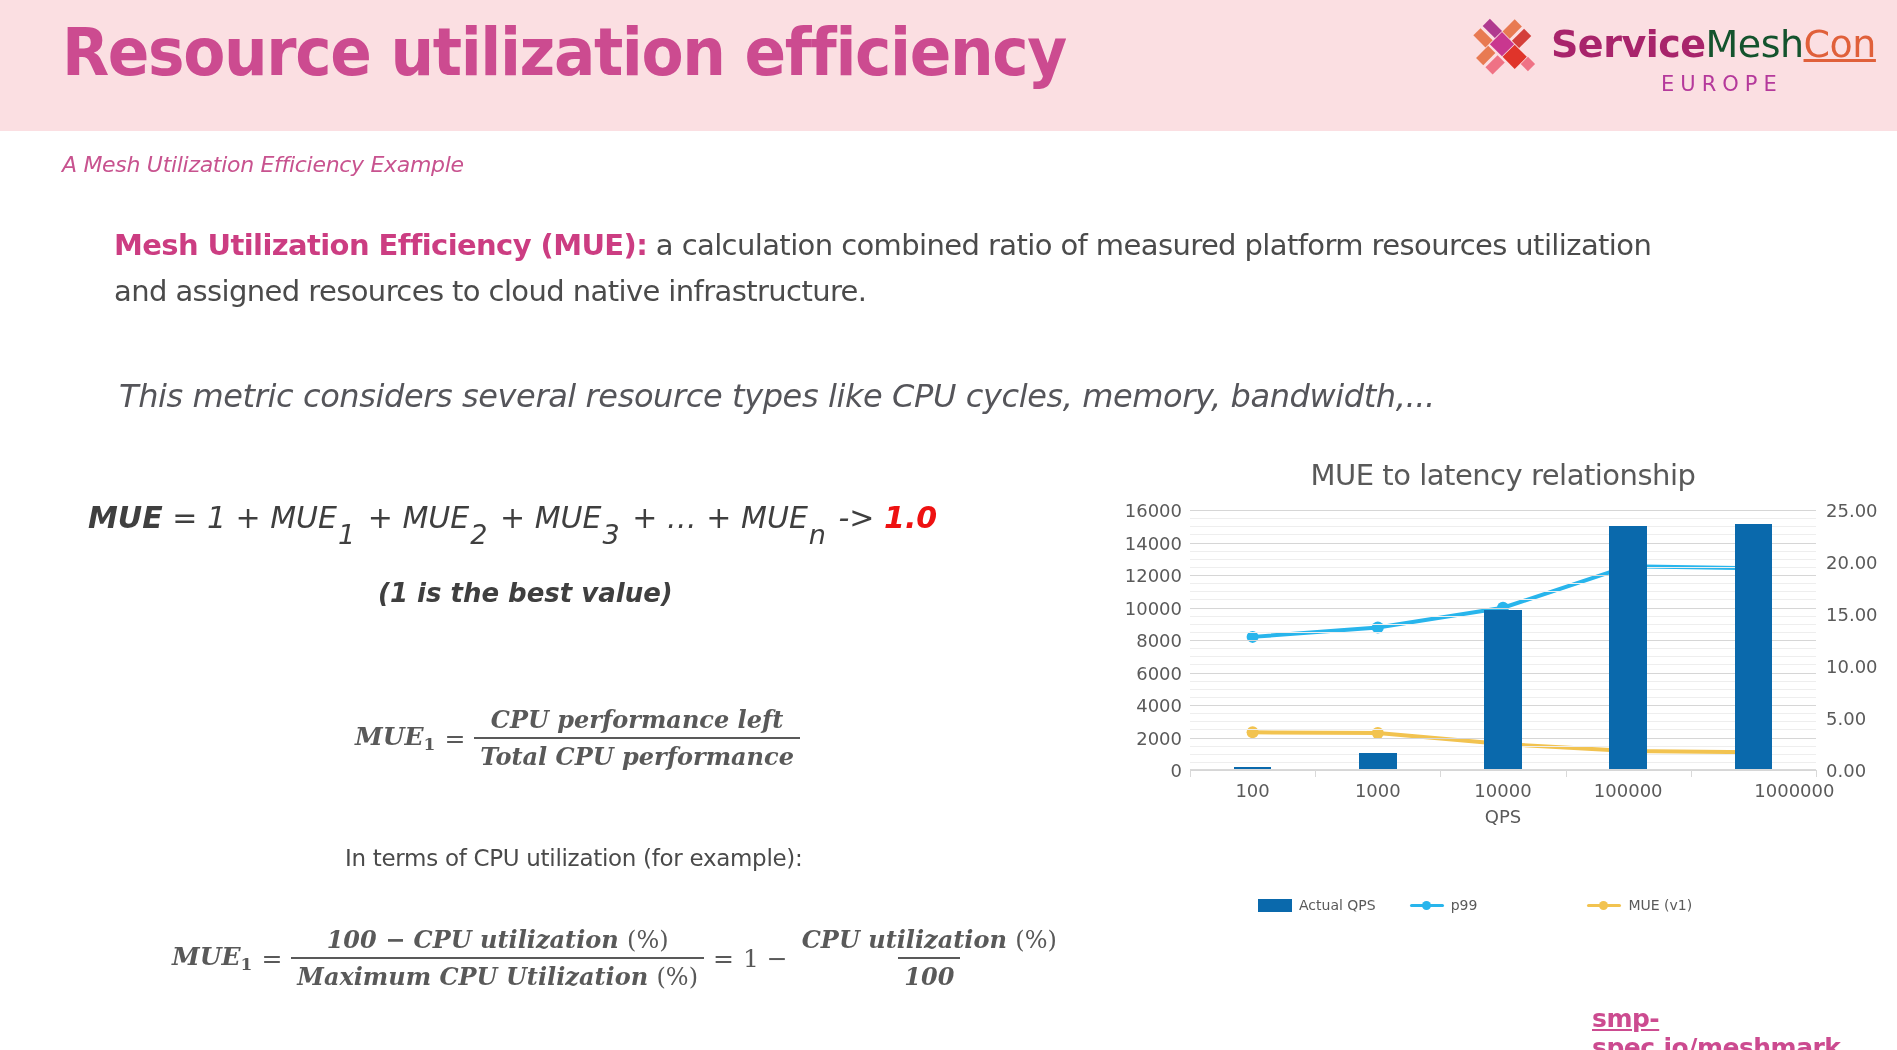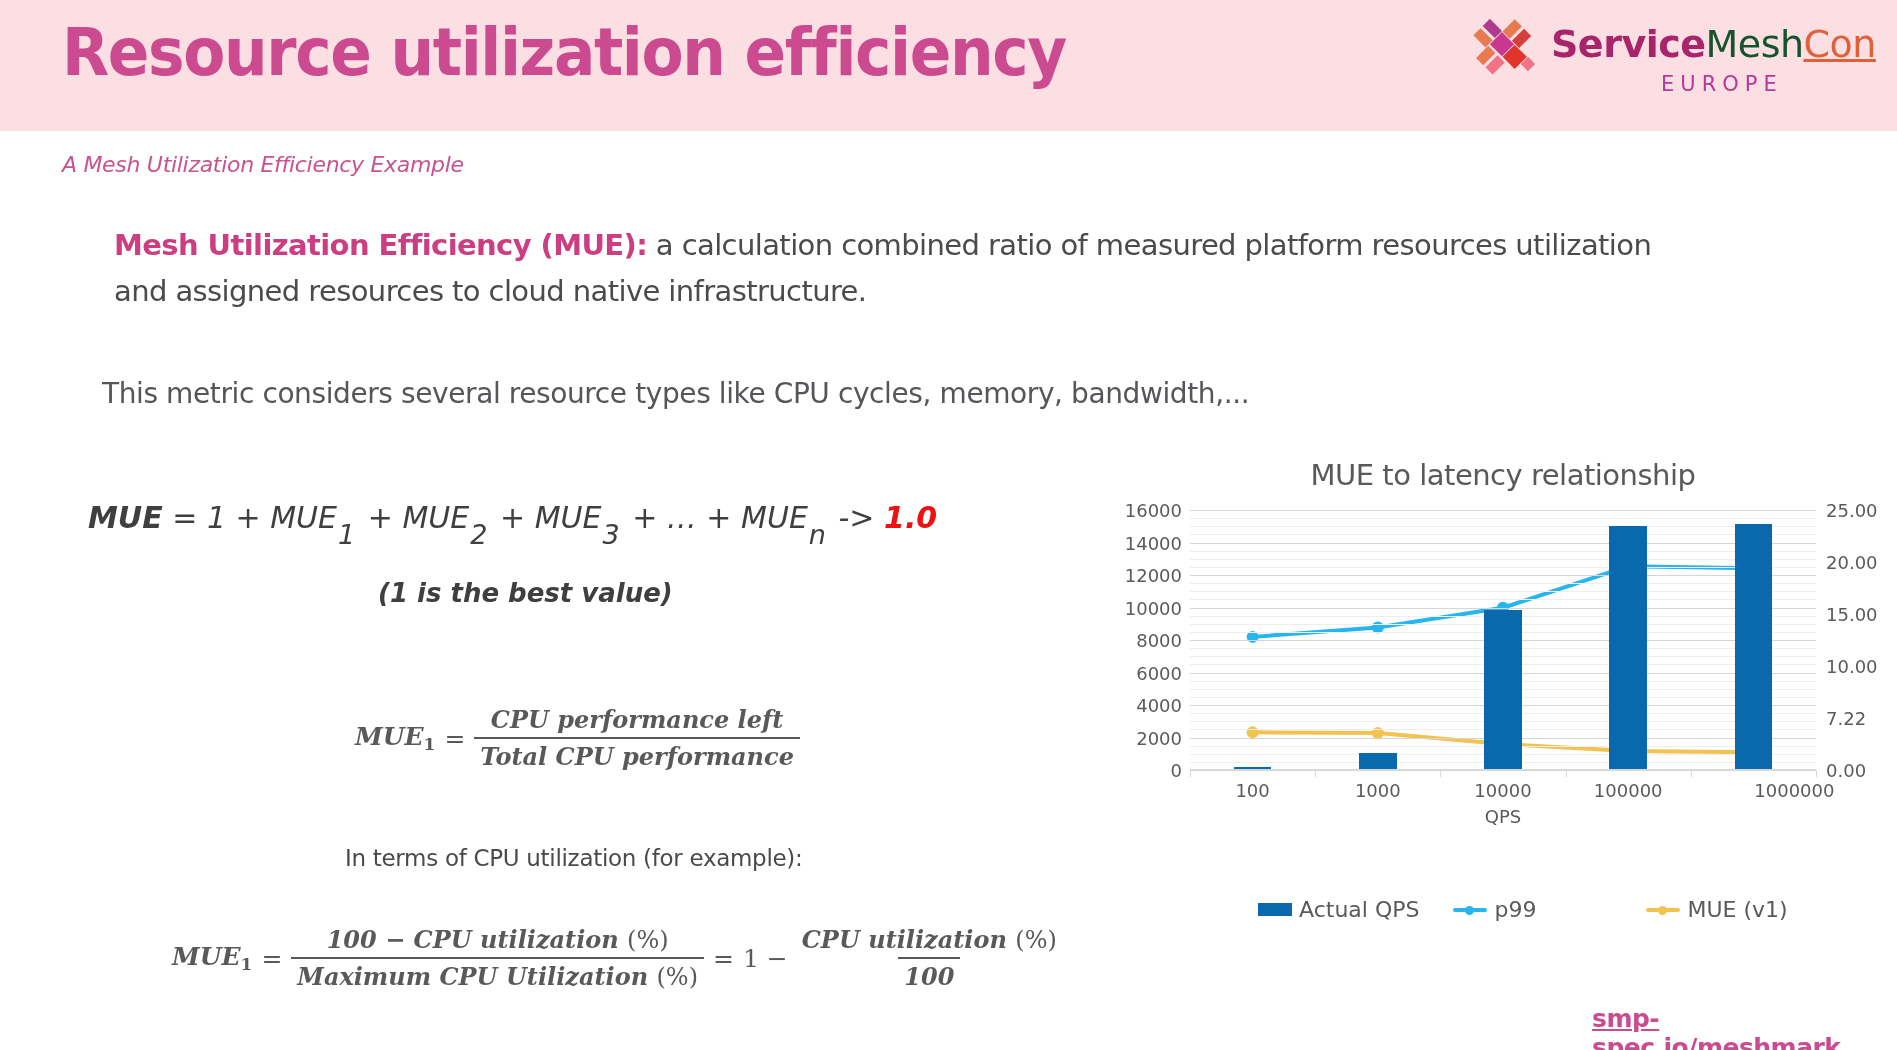--- a/index.html
+++ b/index.html
@@ -83,22 +83,23 @@
     color: #4b4b4b;
     font-family: "DejaVu Sans", sans-serif;
     letter-spacing: -0.6px;
   }
   #mue-definition .term {
     color: #cc3d82;
     font-weight: bold;
   }
   #metric-note {
     position: absolute;
-    left: 102px; top: 377px;
-    font-size: 28px;
+    left: 119px; top: 377px;
+    font-size: 32px;
+    font-style: italic;
     color: #55555a;
     font-family: "DejaVu Sans", sans-serif;
     letter-spacing: -0.4px;
   }
 
   
   #mue-series-formula {
     position: absolute;
     left: 88px; top: 500px;
     font-size: 30px;
@@ -271,21 +272,21 @@
     position: absolute;
     left: 140px; top: 447px;
     display: flex;
     align-items: center;
     gap: 34px;
   }
   .legend-item {
     display: flex;
     align-items: center;
     gap: 7px;
-    font-size: 22px;
+    font-size: 14px;
     color: #5a5a5a;
     font-family: "DejaVu Sans", sans-serif;
   }
   .legend-swatch-bar {
     width: 34px; height: 13px;
     background: #0a69ac;
   }
   .legend-swatch-line {
     position: relative;
     width: 34px; height: 13px;
@@ -391,21 +392,21 @@
         <div class="axis-label" style="top: 195px;">4000</div>
         <div class="axis-label" style="top: 162.5px;">6000</div>
         <div class="axis-label" style="top: 130px;">8000</div>
         <div class="axis-label" style="top: 97.5px;">10000</div>
         <div class="axis-label" style="top: 65px;">12000</div>
         <div class="axis-label" style="top: 32.5px;">14000</div>
         <div class="axis-label" style="top: 0px;">16000</div>
       </div>
     <div id="y-right-axis">
         <div class="axis-label" style="top: 260px;">0.00</div>
-        <div class="axis-label" style="top: 208px;">7.22</div>
+        <div class="axis-label" style="top: 208px;">5.00</div>
         <div class="axis-label" style="top: 156px;">10.00</div>
         <div class="axis-label" style="top: 104px;">15.00</div>
         <div class="axis-label" style="top: 52px;">20.00</div>
         <div class="axis-label" style="top: 0px;">25.00</div>
       </div>
 
     <div id="plot-area">
       <svg id="series-svg" viewBox="0 0 626 260" preserveAspectRatio="none">
           <polyline points="62.6,126.88 187.8,117.52000000000001 313,97.75999999999999 438.20000000000005,56.16 563.4,58.24000000000001" fill="none" stroke="#28b5ec" stroke-width="4" stroke-linejoin="round" stroke-linecap="round"></polyline>
           <circle cx="62.6" cy="126.88" r="6" fill="#28b5ec"></circle>

